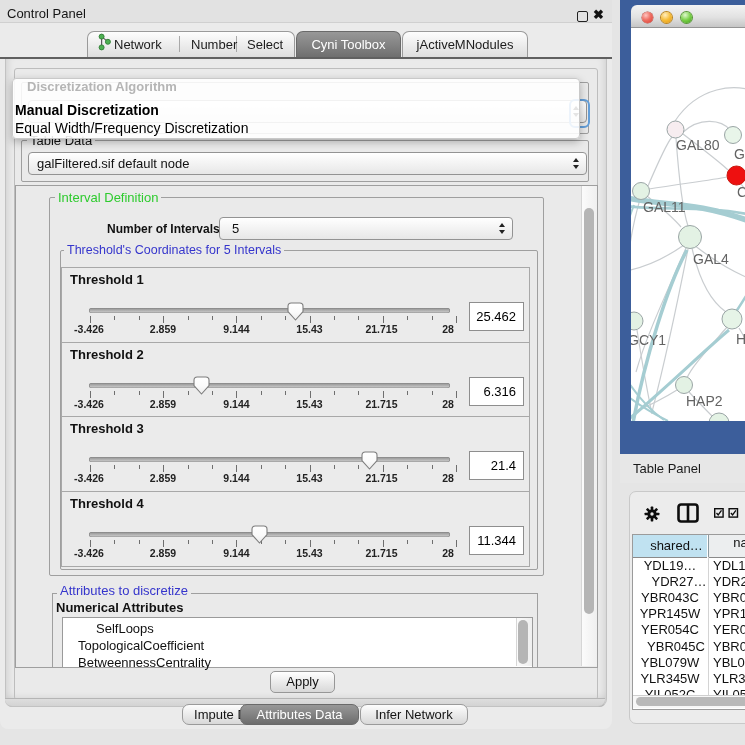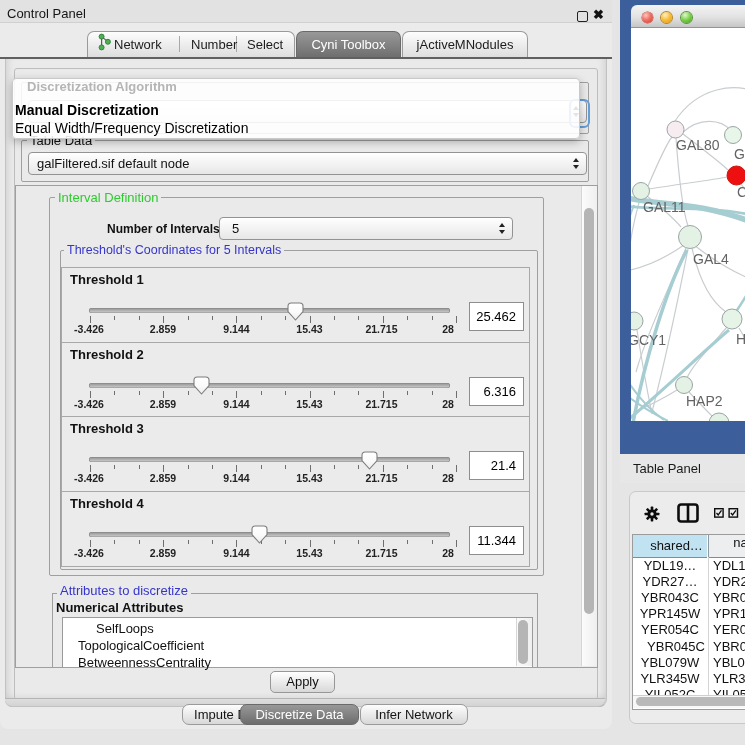--- a/index.html
+++ b/index.html
@@ -272,21 +272,21 @@
  <div style="position:absolute;left:33px;top:3px;">SelfLoops</div>
  <div style="position:absolute;left:15px;top:20px;">TopologicalCoefficient</div>
  <div style="position:absolute;left:15px;top:37px;">BetweennessCentrality</div>
 </div>
 <div class="abs vtrack" style="left:516px;top:618px;width:15px;height:48px;"></div>
 <div class="abs vthumb" style="left:518px;top:620px;width:10px;height:44px;"></div>
 
 <div class="abs" id="applyb">Apply</div>
 <div class="abs" style="left:5px;top:698px;width:600px;height:7px;background:linear-gradient(#dedede,#d3d3d3);border-top:1px solid #b5b5b5;border-bottom:1px solid #c2c2c2;border-radius:0 0 7px 7px;"></div>
 <div class="abs btab" style="left:144px;width:93px;margin-left:38px;">Impute Data</div>
-<div class="abs btab" style="left:240px;width:117px;background:linear-gradient(#989898,#6d6d6d);border-color:#6a6a6a;color:#fff;">Discretize Data</div>
+<div class="abs btab" style="left:240px;width:117px;background:linear-gradient(#989898,#6d6d6d);border-color:#6a6a6a;color:#fff;">Attributes Data</div>
 <div class="abs btab" style="left:360px;width:106px;">Infer Network</div>
 
 <div class="abs" id="popup">
  <div style="position:absolute;left:14px;top:0px;font-size:13px;font-weight:bold;color:#b5b5b5;">Discretization Algorithm</div>
  <div style="position:absolute;left:2px;top:23.5px;font-size:14px;font-weight:bold;color:#000;">Manual Discretization</div>
  <div style="position:absolute;left:2px;top:41.5px;font-size:14px;color:#000;text-align:right;">Equal Width/Frequency Discretization</div>
 </div>
 
 <div class="abs" id="bluefr"></div>
 <div class="abs" id="mactb">
@@ -403,21 +403,21 @@
 </svg>
 
 <div class="abs" id="tbl"></div>
 <div class="abs" style="left:633px;top:535px;width:74px;height:22px;background:#c0e2f1;border-bottom:1.5px solid #8a8a8a;font-size:13px;color:#111;text-align:center;line-height:22px;padding-left:13px;box-sizing:content-box;width:61px;">shared…</div>
 <div class="abs" style="left:708px;top:535px;width:37px;height:22px;background:#eceeef;border-bottom:1.5px solid #8a8a8a;font-size:13px;color:#111;">&nbsp;&nbsp;&nbsp;&nbsp;&nbsp;&nbsp;&nbsp;na</div>
 <div class="abs" style="left:707.5px;top:535px;width:1px;height:22px;background:#8d9aa0;"></div>
 <div class="abs" style="left:707.5px;top:557px;width:1px;height:138px;background:#d4d4d4;"></div>
 <div id="rows">
     <div class="trow" style="top:558.0px;">YDL19…</div>
     <div class="trow2" style="top:558.0px;">YDL19</div>
-    <div class="trow" style="top:574.1px;">YDR27…</div>
+    <div class="trow" style="top:574.1px;padding-left:9px;">YDR27…</div>
     <div class="trow2" style="top:574.1px;">YDR27</div>
     <div class="trow" style="top:590.2px;">YBR043C</div>
     <div class="trow2" style="top:590.2px;">YBR04</div>
     <div class="trow" style="top:606.3px;">YPR145W</div>
     <div class="trow2" style="top:606.3px;">YPR14</div>
     <div class="trow" style="top:622.4px;">YER054C</div>
     <div class="trow2" style="top:622.4px;">YER05</div>
     <div class="trow" style="top:638.5px;padding-left:6px;">YBR045C</div>
     <div class="trow2" style="top:638.5px;">YBR04</div>
     <div class="trow" style="top:654.6px;">YBL079W</div>

